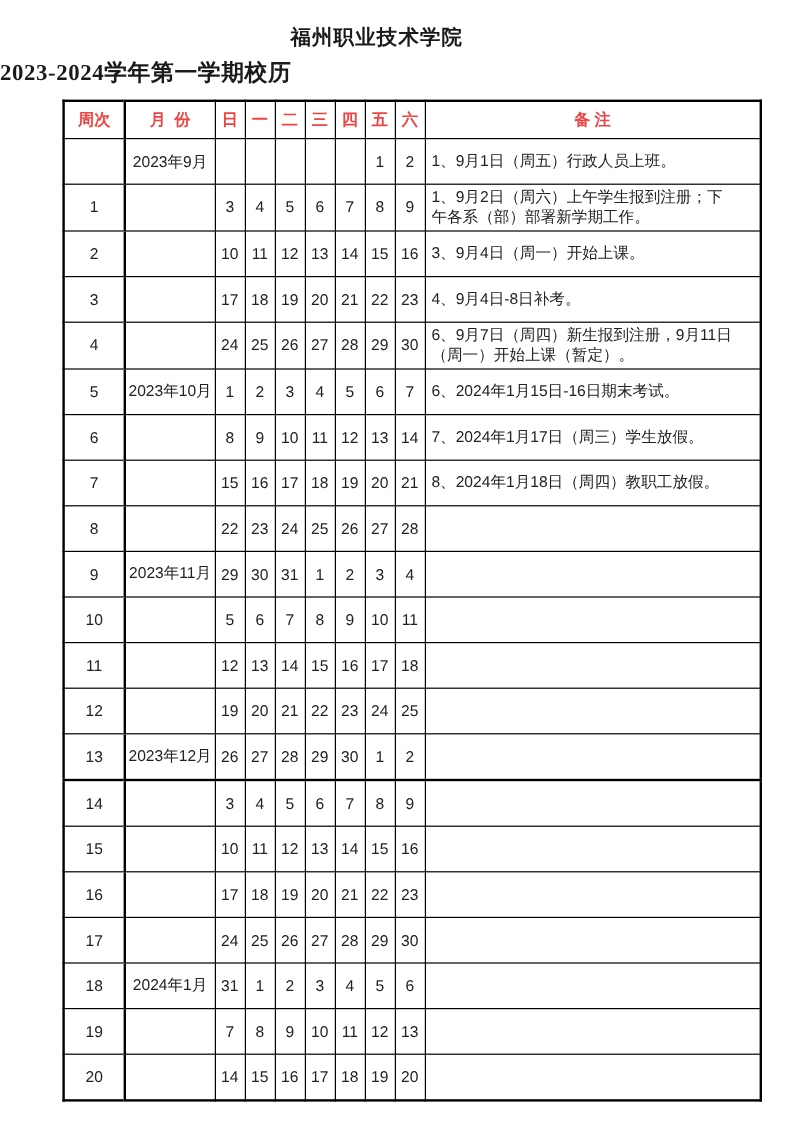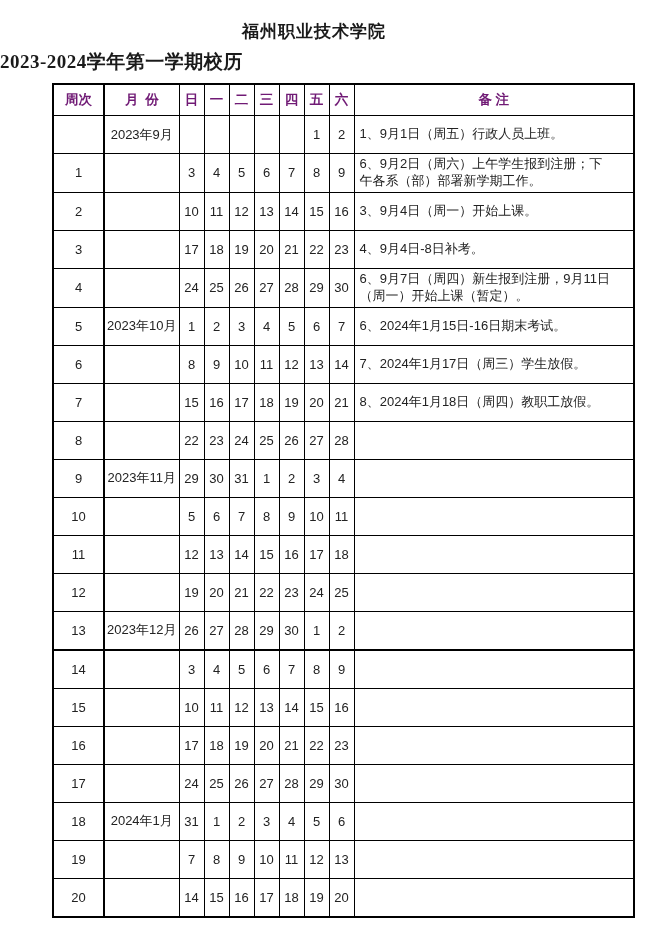--- a/index.html
+++ b/index.html
@@ -51,21 +51,21 @@
     padding: 0;
     overflow: hidden;
     background: #fff;
   }
   .calendar th {
     font-family: "Liberation Serif", "DejaVu Serif", serif;
     font-weight: bold;
     font-size: 13.5px;
     height: 30px;
     text-align: center;
-    color: #701a75;
+    color: #ef4444;
     white-space: pre;
   }
   .calendar td {
     font-size: 13px;
     height: 33px;
     text-align: center;
     color: #222;
   }
   
   .calendar th.c-week, .calendar td.c-week {
@@ -137,21 +137,21 @@
         <tr>
     <td class="c-week">1</td>
     <td class="c-month"></td>
     <td class="c-day">3</td>
     <td class="c-day">4</td>
     <td class="c-day">5</td>
     <td class="c-day">6</td>
     <td class="c-day">7</td>
     <td class="c-day">8</td>
     <td class="c-day">9</td>
-    <td class="c-note">6、9月2日（周六）上午学生报到注册；下午各系（部）部署新学期工作。</td>
+    <td class="c-note">1、9月2日（周六）上午学生报到注册；下午各系（部）部署新学期工作。</td>
   </tr>
         <tr>
     <td class="c-week">2</td>
     <td class="c-month"></td>
     <td class="c-day">10</td>
     <td class="c-day">11</td>
     <td class="c-day">12</td>
     <td class="c-day">13</td>
     <td class="c-day">14</td>
     <td class="c-day">15</td>

